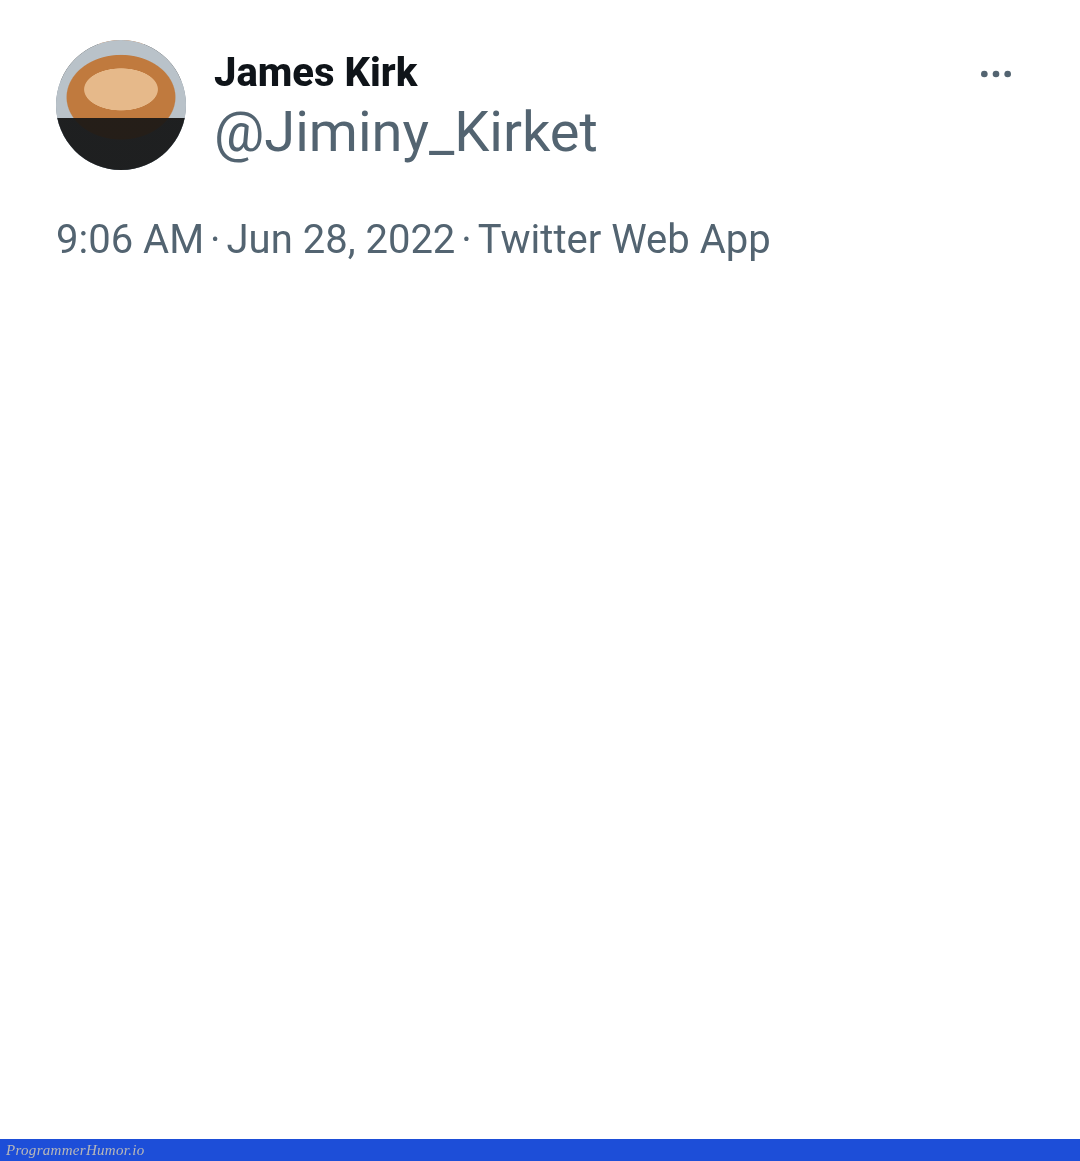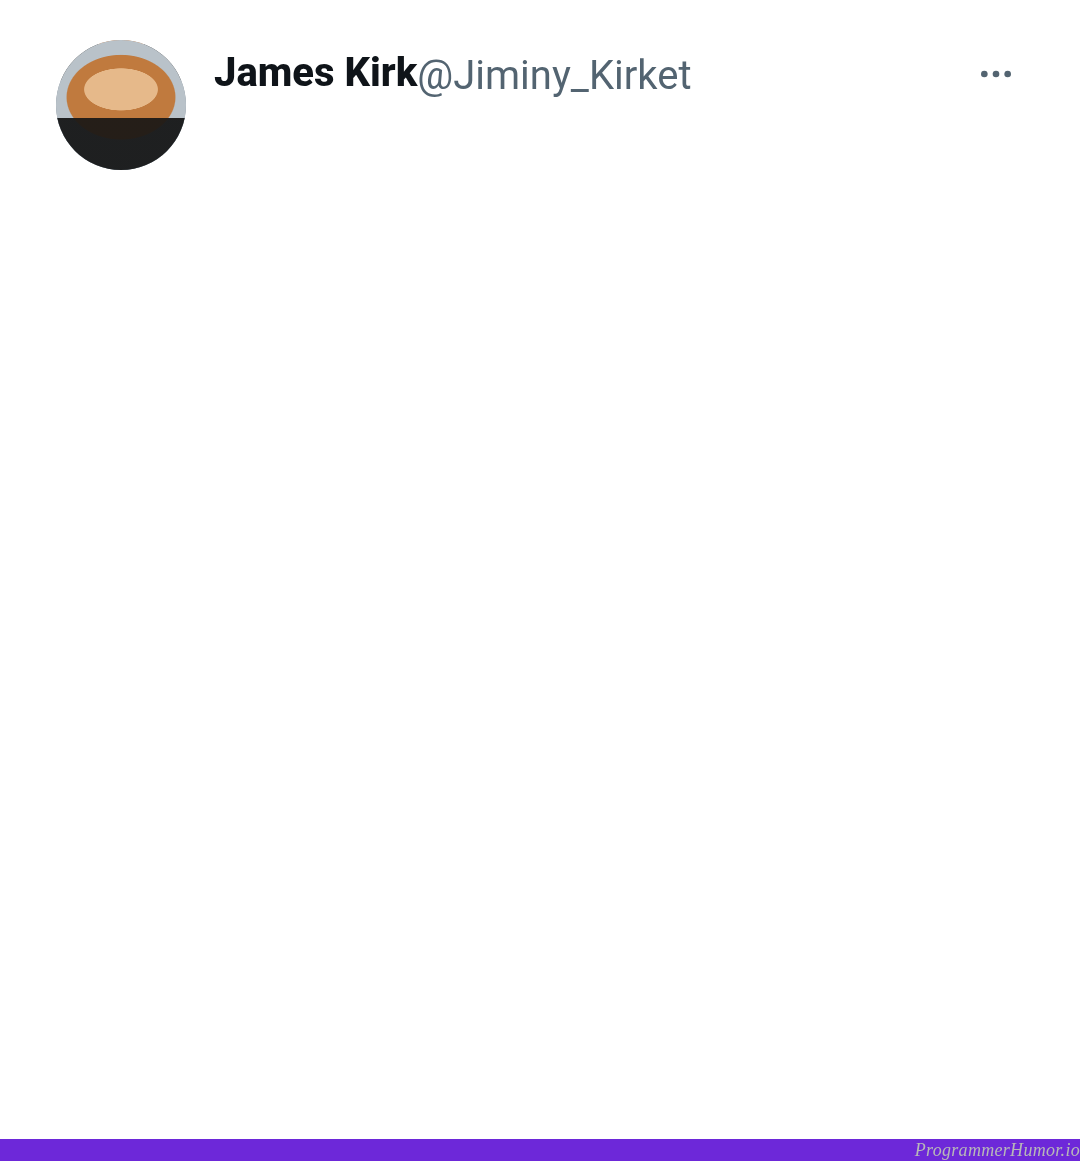--- a/index.html
+++ b/index.html
@@ -41,34 +41,34 @@
     inset:0;
     background:
       linear-gradient(180deg, rgba(0,0,0,0) 60%, rgba(20,20,20,0.9) 60% 100%),
       radial-gradient(ellipse 70% 40% at 50% 38%, #e6b98a 0 40%, transparent 41% 100%),
       radial-gradient(ellipse 90% 70% at 50% 44%, #c07a3e 0 46%, transparent 47% 100%),
       linear-gradient(180deg,#b9c2c9 0 60%, #7d8992 60% 100%);
   }
 
   .name-block {
     display: flex;
-    flex-direction: row;
+    flex-direction: column;
     justify-content: center;
     padding-top: 10px;
   }
 
   .display-name {
     font-size: 40px;
     font-weight: 800;
     line-height: 1.15;
     color: #0f1419;
   }
 
   .handle {
-    font-size: 40px;
+    font-size: 56px;
     font-weight: 400;
     color: #536471;
     line-height: 1.3;
   }
 
   .more-button {
     position: absolute;
     top: 6px;
     right: 0;
     width: 56px;
@@ -99,29 +99,28 @@
   }
   .meta .sep { padding: 0 6px; }
   .meta .src { color:#536471; }
 
   .footer-bar {
     position: absolute;
     left: 0;
     right: 0;
     bottom: 0;
     height: 22px;
-    background: #6d28d9;
+    background: #1d4ed8;
     color: #b8b8b8;
     font-family: Georgia, 'Times New Roman', serif;
     font-style: italic;
-    font-size: 18px;
+    font-size: 15px;
     line-height: 22px;
     padding-left: 6px;
     letter-spacing: 0.3px;
-    text-align: right;
   }
 </style>
 </head>
 <body>
 
 <article class="tweet">
   <header class="header">
     <div class="avatar"></div>
     <div class="name-block">
       <span class="display-name">James Kirk</span>
@@ -130,17 +129,20 @@
     <div class="more-button">
       <svg viewBox="0 0 24 24" fill="currentColor">
         <circle cx="5" cy="12" r="2"></circle>
         <circle cx="12" cy="12" r="2"></circle>
         <circle cx="19" cy="12" r="2"></circle>
       </svg>
     </div>
   </header>
 
 
+  <div class="meta">
+    <span>9:06 AM</span><span class="sep">·</span><span>Jun 28, 2022</span><span class="sep">·</span><span class="src">Twitter Web App</span>
+  </div>
 </article>
 
 <div class="footer-bar">
   <span>ProgrammerHumor.io</span>
 </div>
 
 </body></html>

